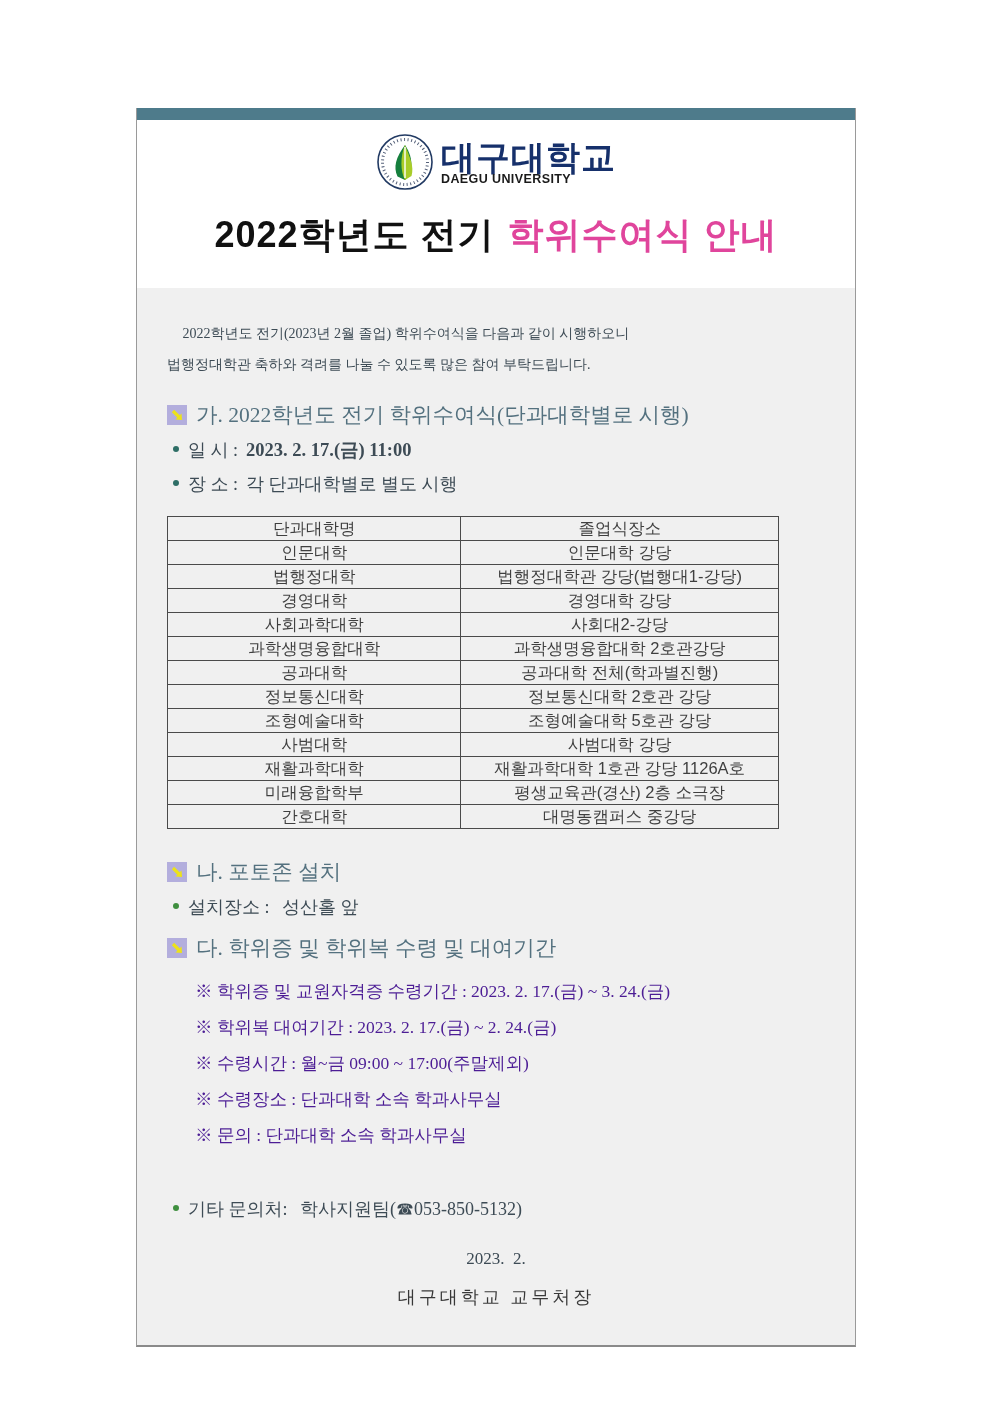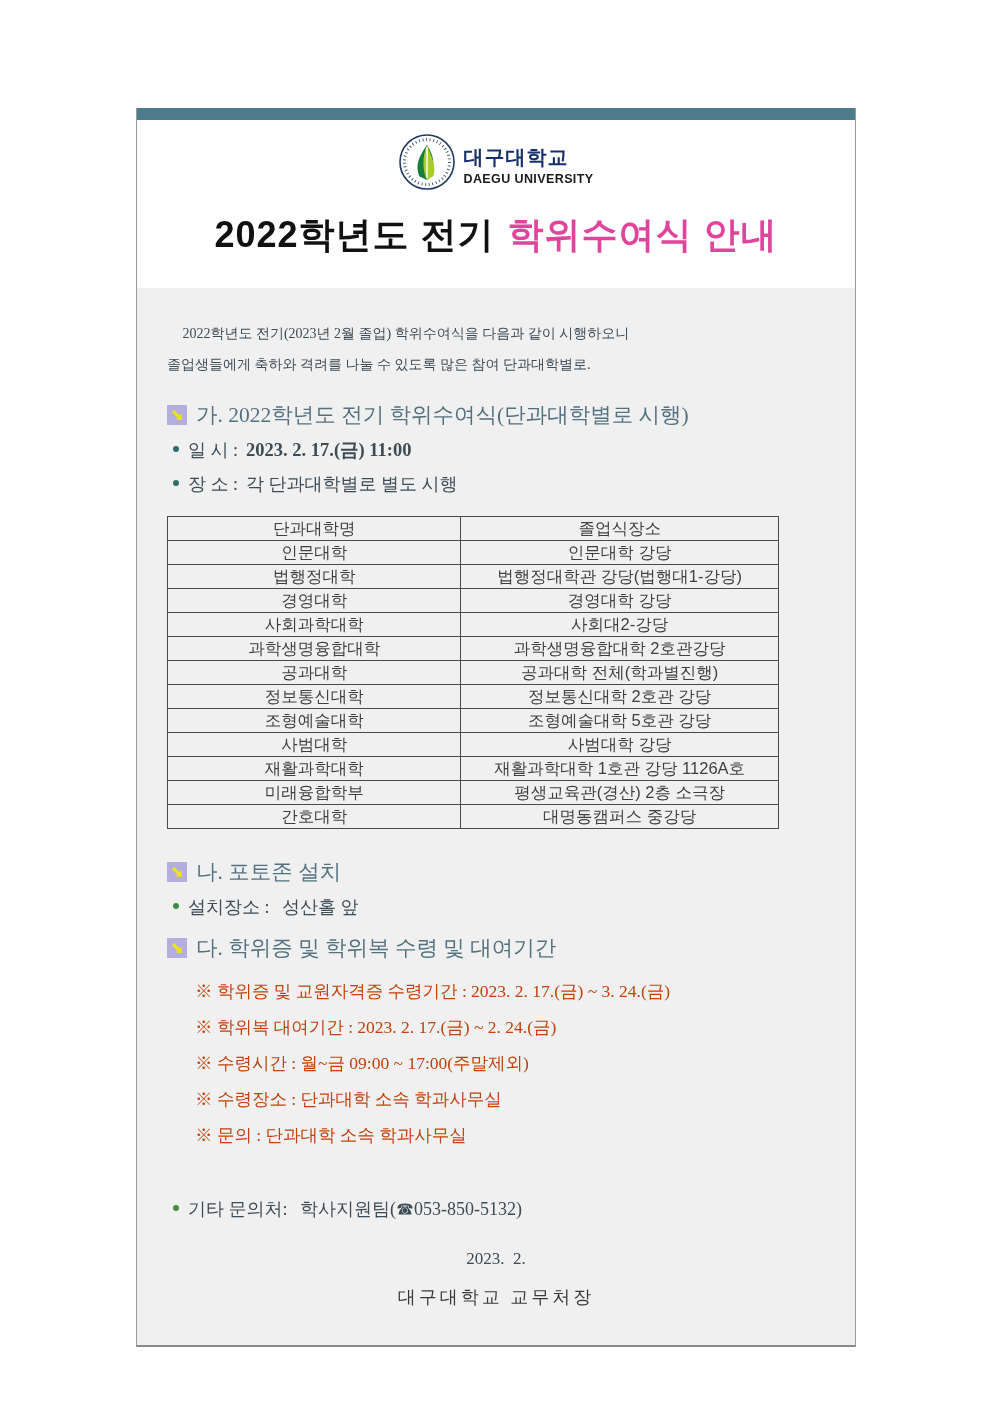--- a/index.html
+++ b/index.html
@@ -4,21 +4,21 @@
 <style>
   html,body{margin:0;padding:0;background:#ffffff;}
   body{width:992px;font-family:"Liberation Serif","DejaVu Serif",serif;color:#3d4b55;}
   .page-frame{width:720px;margin:108px auto 0 auto;}
   .upper-box{border-left:1px solid #9a9a9a;border-right:1px solid #9a9a9a;border-bottom:2px solid #8a8a8a;}
   .accent-bar{height:12px;background:#4e7b8b;}
   
   .header{background:#ffffff;text-align:center;padding:13px 0 27px 0;}
   .logo{display:inline-flex;align-items:center;gap:7px;margin-top:0;}
   .logo-text{text-align:left;font-family:"Liberation Sans","DejaVu Sans",sans-serif;}
-  .logo-kr{font-size:20px;font-weight:bold;color:#16306b;line-height:30px;letter-spacing:1px;}
+  .logo-kr{font-size:34px;font-weight:bold;color:#16306b;line-height:30px;letter-spacing:1px;}
   .logo-en{font-size:12.5px;font-weight:bold;color:#1a1a1a;line-height:14px;letter-spacing:0.4px;}
   .title{margin:14px 0 0 0;font-family:"Liberation Sans","DejaVu Sans",sans-serif;font-size:36px;font-weight:bold;color:#111;line-height:52px;letter-spacing:1px;}
   .title .hl{color:#e0459c;margin-left:13px;}
   
   .content{background:#f0f0f0;padding:30px 30px 36px 30px;}
   .intro{margin:0;font-size:14px;line-height:31px;color:#3d4b55;}
   .intro .l1{text-indent:1.1em;}
   
   .sec-heading{display:flex;align-items:center;gap:9px;margin:20px 0 4px 0;font-size:21.5px;line-height:30px;color:#54717f;}
   .sec-heading.tight{margin-top:28px;}
@@ -29,21 +29,21 @@
   .dot.green{background:#3f8f3f;}
   .bullet .lab{margin-right:8px;}
   .bullet .val{white-space:pre;}
   .bullet .val.bold{font-weight:bold;font-size:18.5px;}
   
   table.ceremony{border-collapse:collapse;width:612px;margin:18px 0 0 0;font-family:"Liberation Sans","DejaVu Sans",sans-serif;font-size:16.5px;color:#3f3f3f;background:#f0f0f0;padding-left:8px;}
   table.ceremony th,table.ceremony td{border:1px solid #4a4a4a;text-align:center;font-weight:normal;height:23px;padding:0 4px;line-height:23px;}
   table.ceremony col.c1{width:48%;}
   table.ceremony col.c2{width:52%;}
   
-  .notes{list-style:none;margin:10px 0 0 0;padding:0 0 0 28px;font-size:17.5px;color:#c2410c;}
+  .notes{list-style:none;margin:10px 0 0 0;padding:0 0 0 28px;font-size:17.5px;color:#4c1d95;}
   .notes li{line-height:36px;}
   
   .contact{margin-top:42px;}
   .center-line{text-align:center;margin-top:26px;font-size:17px;color:#3d4b55;white-space:pre;}
   .signature{text-align:center;margin-top:16px;font-size:18px;color:#383838;letter-spacing:3px;}
 </style>
 </head>
 <body>
 
 <div class="page-frame">
@@ -65,21 +65,21 @@
           <div class="logo-kr">대구대학교</div>
           <div class="logo-en">DAEGU UNIVERSITY</div>
         </span>
       </div>
       <h1 class="title"><span>2022학년도 전기</span><span class="hl">학위수여식 안내</span></h1>
     </div>
 
     <div class="content">
       <p class="intro">
         <span class="l1" style="display:block">2022학년도 전기(2023년 2월 졸업) 학위수여식을 다음과 같이 시행하오니</span>
-        <span style="display:block">졸업생들에게 축하와 격려를 나눌 수 있도록 많은 참여 단과대학별로.</span>
+        <span style="display:block">법행정대학관 축하와 격려를 나눌 수 있도록 많은 참여 부탁드립니다.</span>
       </p>
 
       <div class="sec-heading">
         <span class="arrow-chip">
           <svg width="14" height="14" viewBox="0 0 14 14">
               <path d="M3 3 L9.5 9.5" stroke="#ece21a" stroke-width="3.2"></path>
               <path d="M12 12 L11.5 5.5 L5.5 11.5 Z" fill="#ece21a"></path>
             </svg>
         </span>
         <span>가. 2022학년도 전기 학위수여식(단과대학별로 시행)</span>

